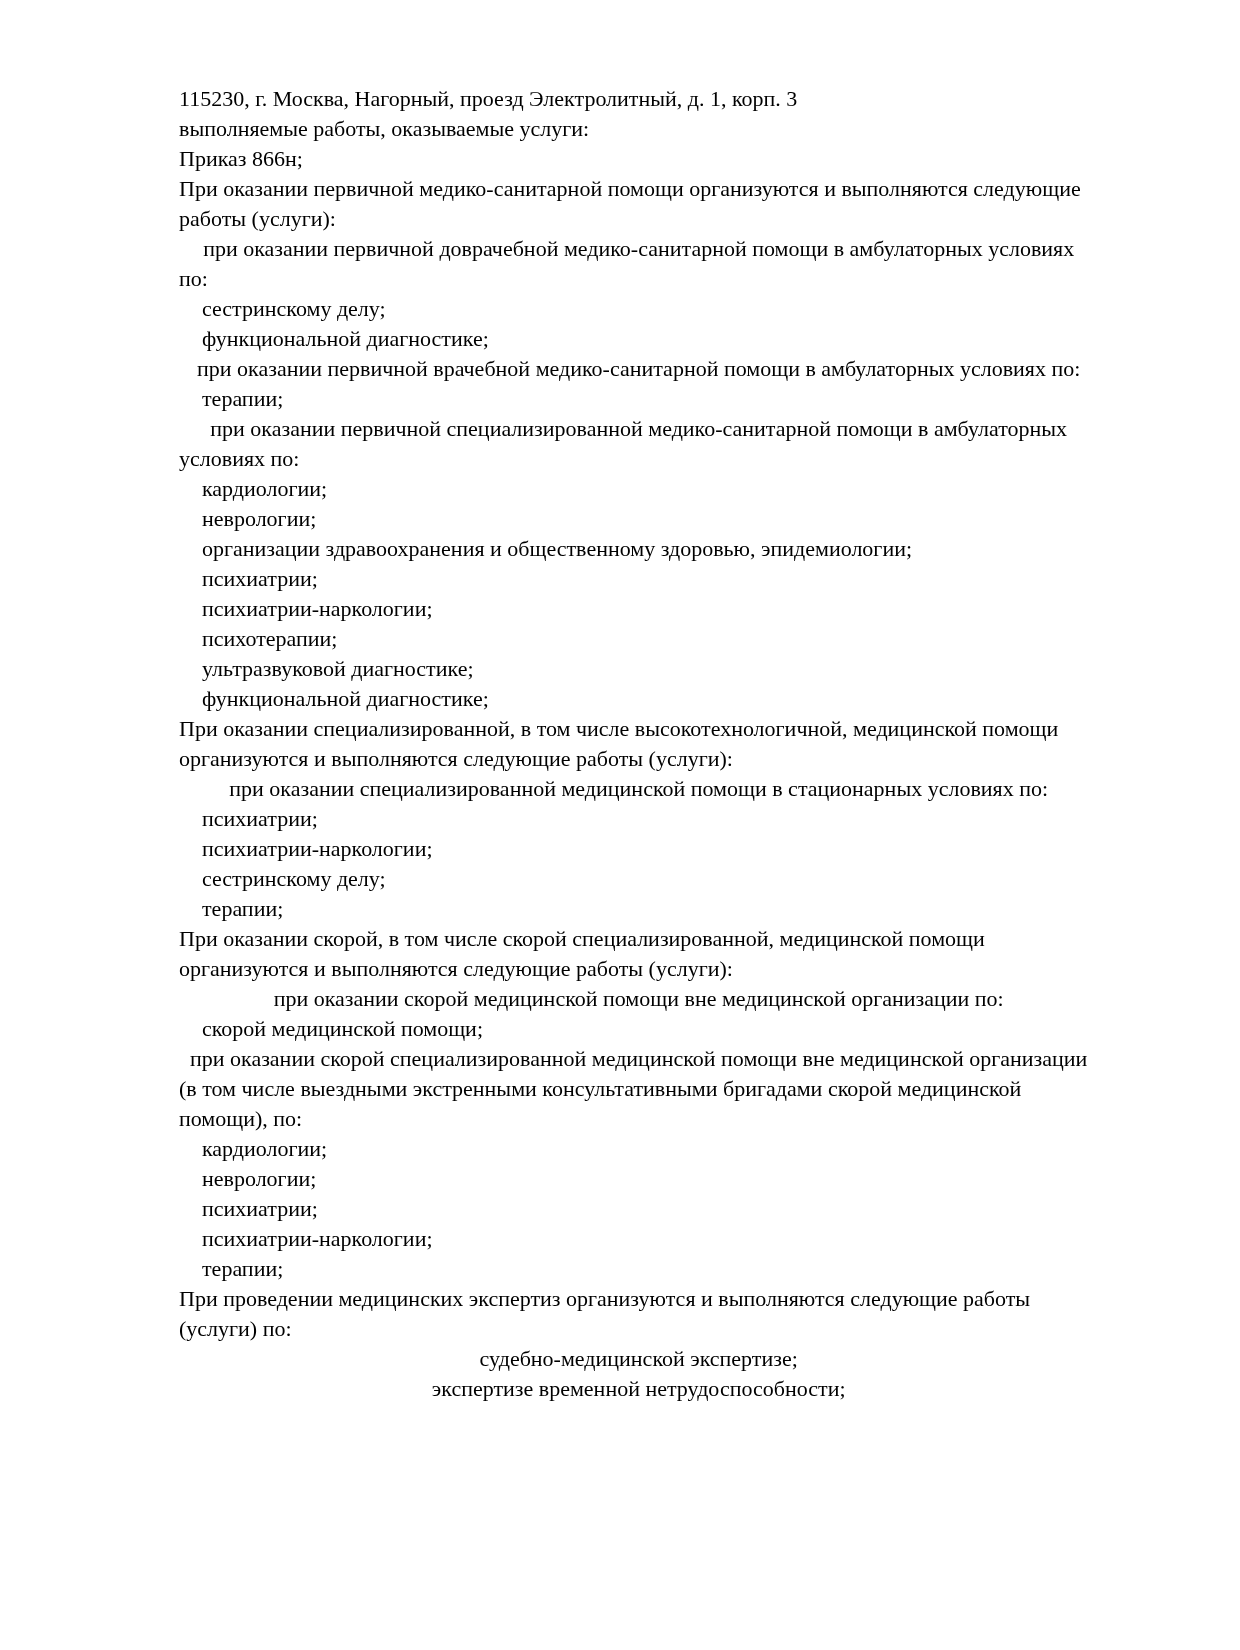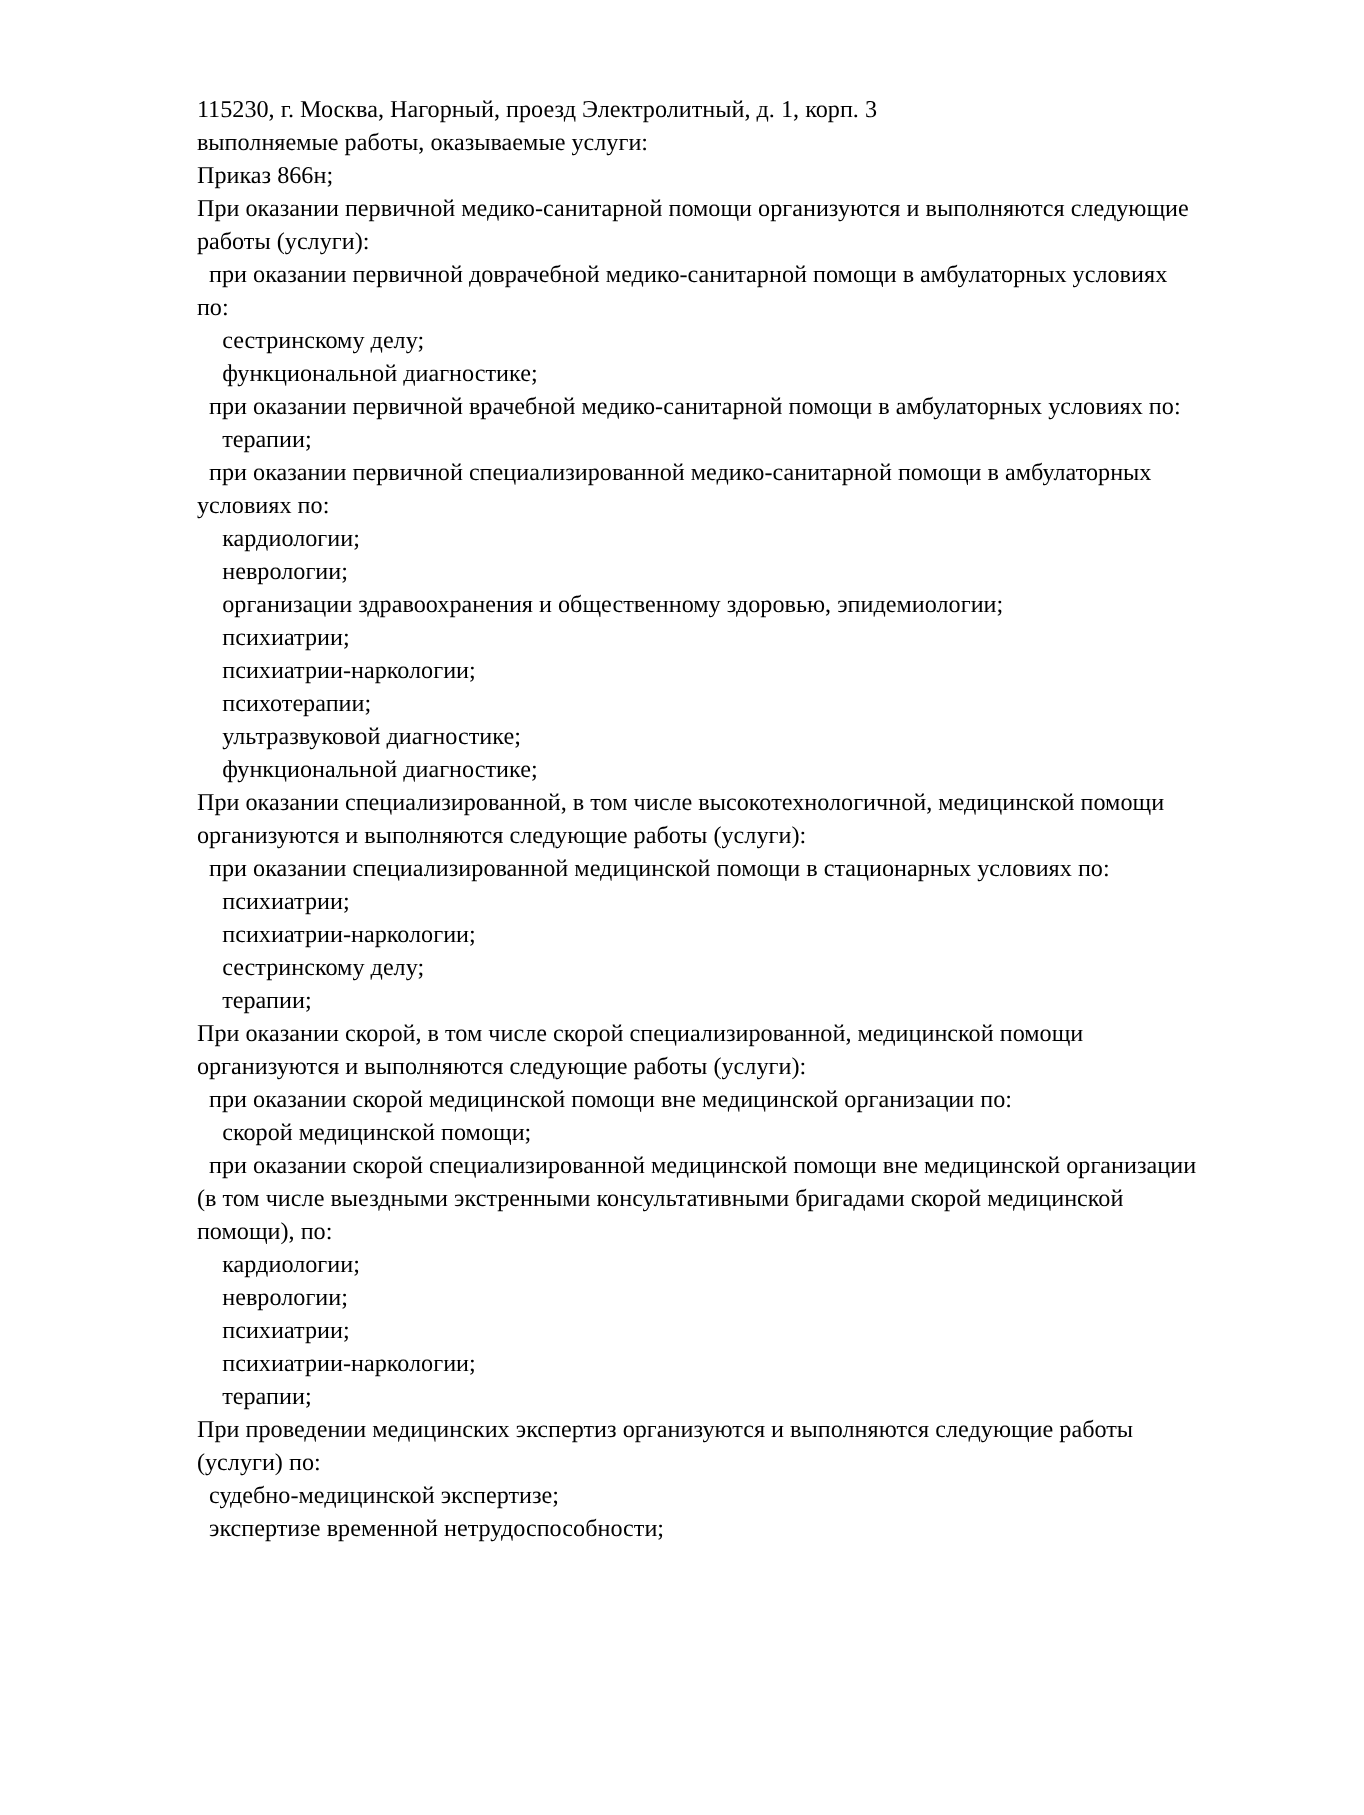--- a/index.html
+++ b/index.html
@@ -27,21 +27,21 @@
     line-height: 30px;
     color: #000000;
     white-space: pre;
     letter-spacing: 0;
     margin-left: 32px;
   }
   .line {
     height: 30px;
   }
   .indent-0 { padding-left: 0; }
-  .indent-1 { padding-left: 11px; }
+  .indent-1 { padding-left: 11px; text-align: center; }
   .indent-2 { padding-left: 23px; }
 </style>
 </head>
 <body>
 
 <div class="page">
   <div class="text-block" id="text-block"><div class="line indent-0">115230, г. Москва, Нагорный, проезд Электролитный, д. 1, корп. 3</div><div class="line indent-0">выполняемые работы, оказываемые услуги:</div><div class="line indent-0">Приказ 866н;</div><div class="line indent-0">При оказании первичной медико-санитарной помощи организуются и выполняются следующие</div><div class="line indent-0">работы (услуги):</div><div class="line indent-1">при оказании первичной доврачебной медико-санитарной помощи в амбулаторных условиях</div><div class="line indent-0">по:</div><div class="line indent-2">сестринскому делу;</div><div class="line indent-2">функциональной диагностике;</div><div class="line indent-1">при оказании первичной врачебной медико-санитарной помощи в амбулаторных условиях по:</div><div class="line indent-2">терапии;</div><div class="line indent-1">при оказании первичной специализированной медико-санитарной помощи в амбулаторных</div><div class="line indent-0">условиях по:</div><div class="line indent-2">кардиологии;</div><div class="line indent-2">неврологии;</div><div class="line indent-2">организации здравоохранения и общественному здоровью, эпидемиологии;</div><div class="line indent-2">психиатрии;</div><div class="line indent-2">психиатрии-наркологии;</div><div class="line indent-2">психотерапии;</div><div class="line indent-2">ультразвуковой диагностике;</div><div class="line indent-2">функциональной диагностике;</div><div class="line indent-0">При оказании специализированной, в том числе высокотехнологичной, медицинской помощи</div><div class="line indent-0">организуются и выполняются следующие работы (услуги):</div><div class="line indent-1">при оказании специализированной медицинской помощи в стационарных условиях по:</div><div class="line indent-2">психиатрии;</div><div class="line indent-2">психиатрии-наркологии;</div><div class="line indent-2">сестринскому делу;</div><div class="line indent-2">терапии;</div><div class="line indent-0">При оказании скорой, в том числе скорой специализированной, медицинской помощи</div><div class="line indent-0">организуются и выполняются следующие работы (услуги):</div><div class="line indent-1">при оказании скорой медицинской помощи вне медицинской организации по:</div><div class="line indent-2">скорой медицинской помощи;</div><div class="line indent-1">при оказании скорой специализированной медицинской помощи вне медицинской организации</div><div class="line indent-0">(в том числе выездными экстренными консультативными бригадами скорой медицинской</div><div class="line indent-0">помощи), по:</div><div class="line indent-2">кардиологии;</div><div class="line indent-2">неврологии;</div><div class="line indent-2">психиатрии;</div><div class="line indent-2">психиатрии-наркологии;</div><div class="line indent-2">терапии;</div><div class="line indent-0">При проведении медицинских экспертиз организуются и выполняются следующие работы</div><div class="line indent-0">(услуги) по:</div><div class="line indent-1">судебно-медицинской экспертизе;</div><div class="line indent-1">экспертизе временной нетрудоспособности;</div></div>
 </div>
 
 </body></html>

